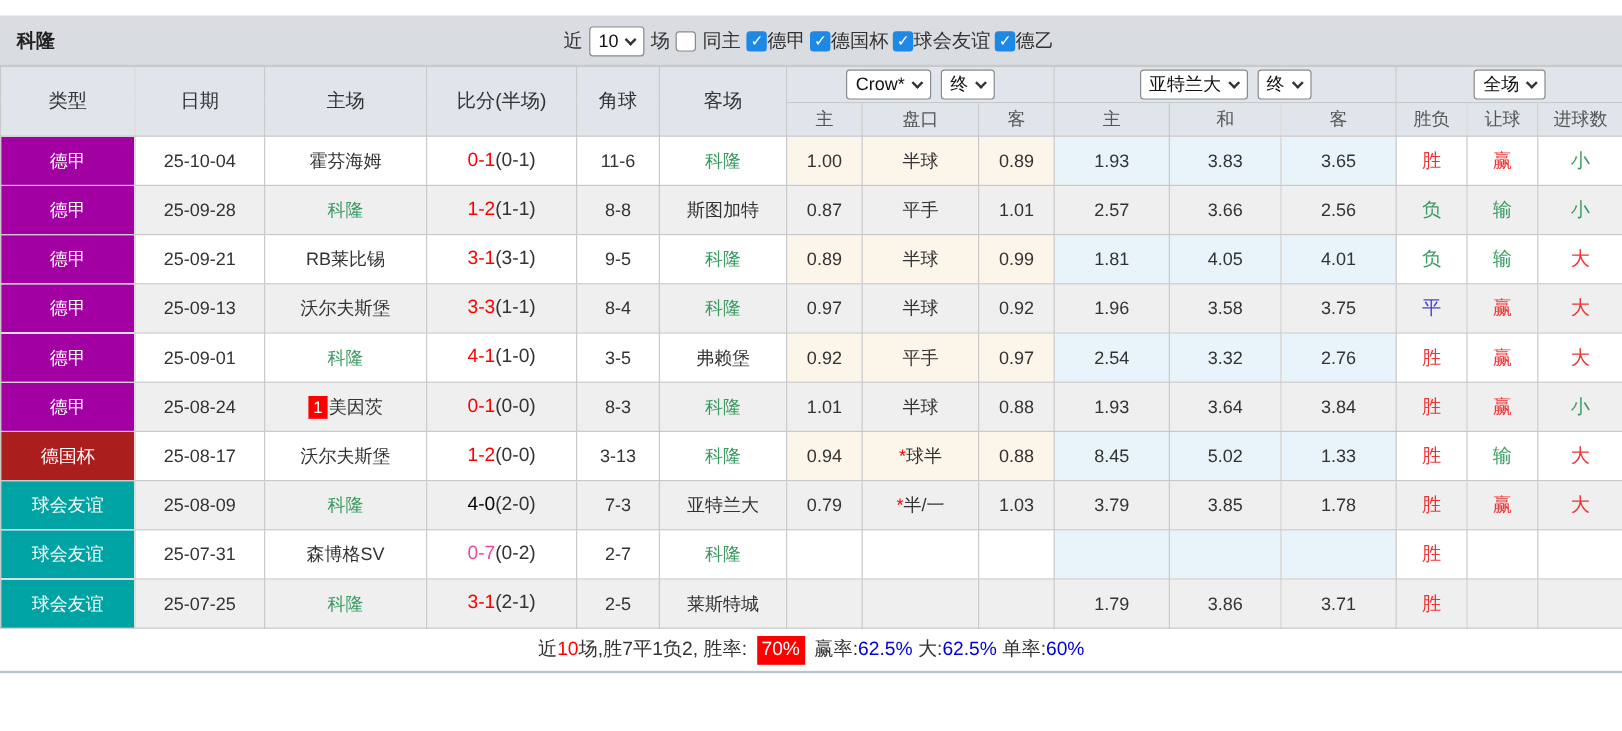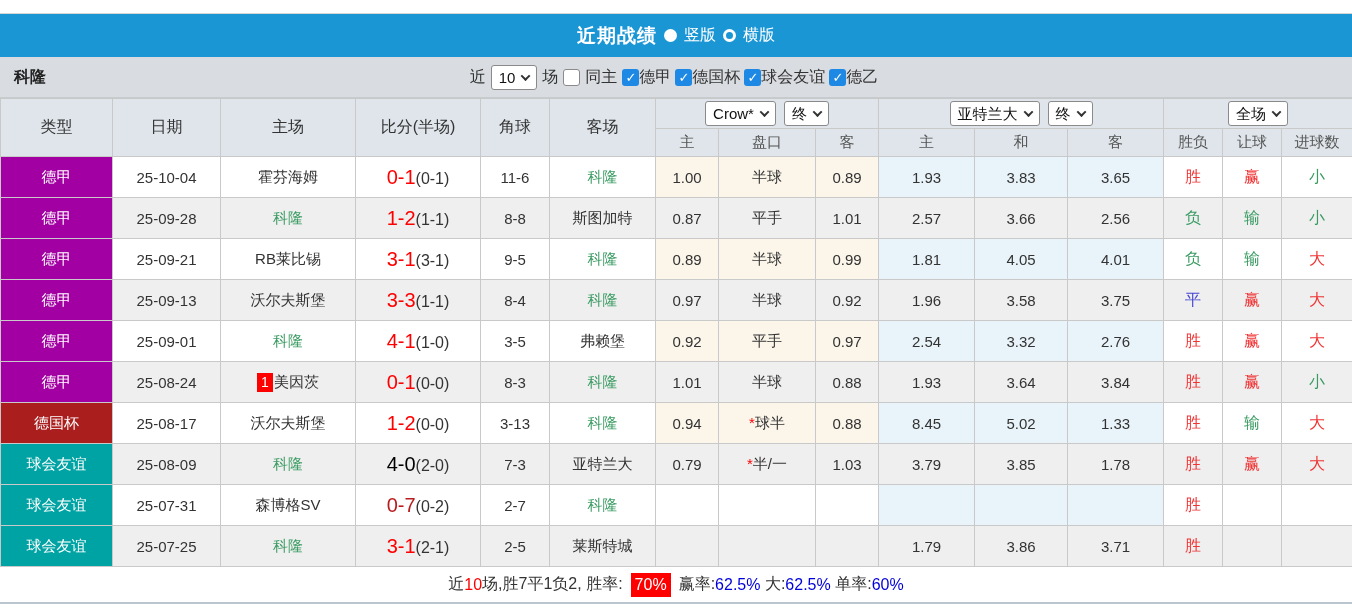--- a/index.html
+++ b/index.html
@@ -47,44 +47,37 @@
   thead tr.h1 th { height: 30px; }
   thead tr.h2 th { height: 28px; color: #555; font-size: 15px; }
   .group-cell { }
   .group-inner { display: flex; align-items: center; justify-content: center; gap: 8px; }
   tbody td { height: 41px; background: #fff; }
   tr.alt td { background: #efefef; }
   td.cream { background: #fbf5ea; }
   td.lblue { background: #e9f4fa; }
   td.type-cell { color: #fff; font-size: 15px; }
   .num-badge { display: inline-block; background: #f00; color: #fff; padding: 0 4px; margin-right: 1px; font-size: 14px; line-height: 19px; }
-  .score-main { font-size: 20px; }
+  .score-main { font-size: 16px; }
   .score-half { font-size: 16px; color: #333; }
   td.res { font-size: 16px; }
 
   .footer-bar {
     height: 37px; display: flex; align-items: center; justify-content: center;
     font-size: 16px; color: #333; white-space: pre-wrap; border-bottom: 2px solid #b9c6cf;
   }
   .pct-badge { background: #f00; color: #fff; padding: 3px 4px; margin: 0 8px; font-size: 16px; }
 </style>
 </head>
 <body>
 
 <div class="page">
 
   <div class="top-strip"></div>
 
-  <div class="title-bar">
-    <span class="title">近期战绩</span>
-    <span class="radio-filled"></span>
-    <span class="opt-label">竖版</span>
-    <span class="radio-ring"></span>
-    <span class="opt-label">横版</span>
-  </div>
 
   <div class="filter-bar">
     <span class="team-name">科隆</span>
     <div class="filter-controls">
       <span>近</span>
       <span class="sel">
         <span>10</span>
         <span class="chev"></span>
       </span>
       <span>场</span>
@@ -308,21 +301,21 @@
           <td class="lblue">3.85</td>
           <td class="lblue">1.78</td>
           <td class="res" style="color: rgb(240, 51, 51);">胜</td>
           <td class="res" style="color: rgb(240, 51, 51);">赢</td>
           <td class="res" style="color: rgb(240, 51, 51);">大</td>
         </tr>
         <tr>
           <td class="type-cell" style="background: rgb(0, 163, 163);">球会友谊</td>
           <td>25-07-31</td>
           <td><span><span>森博格SV</span></span></td>
-          <td><span><span class="score-main" style="color: #b91c1c;">0-7</span><span class="score-half">(0-2)</span></span></td>
+          <td><span><span class="score-main" style="color: #ec4899;">0-7</span><span class="score-half">(0-2)</span></span></td>
           <td>2-7</td>
           <td><span><span style="color: rgb(58, 155, 98);">科隆</span></span></td>
           <td></td>
           <td></td>
           <td></td>
           <td class="lblue"></td>
           <td class="lblue"></td>
           <td class="lblue"></td>
           <td class="res" style="color: rgb(240, 51, 51);">胜</td>
           <td class="res"></td>

